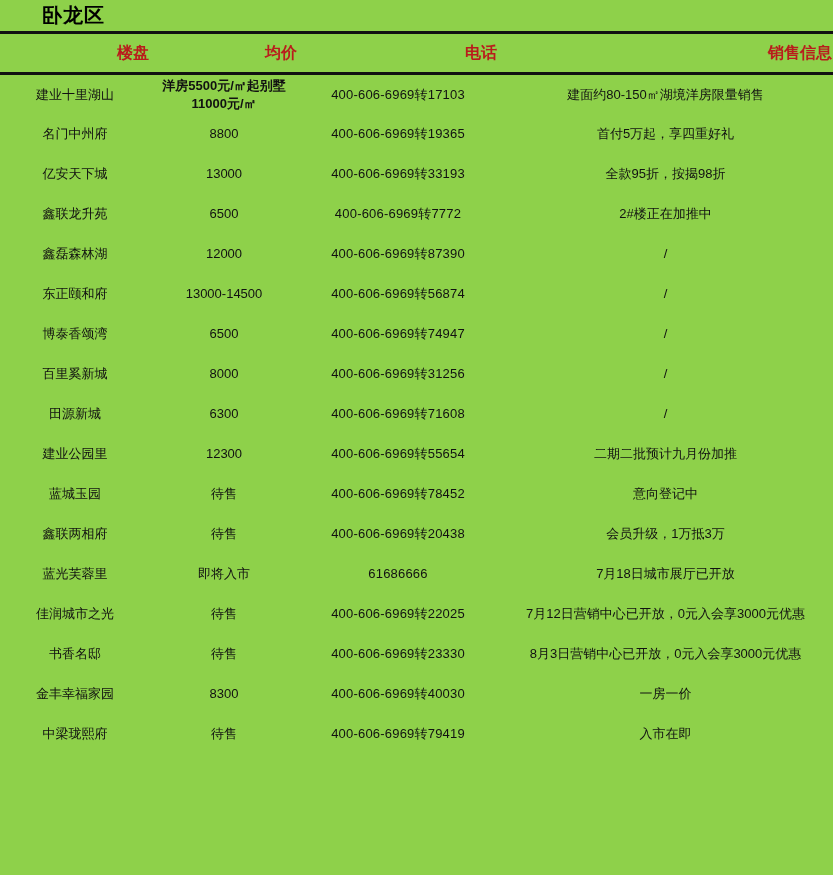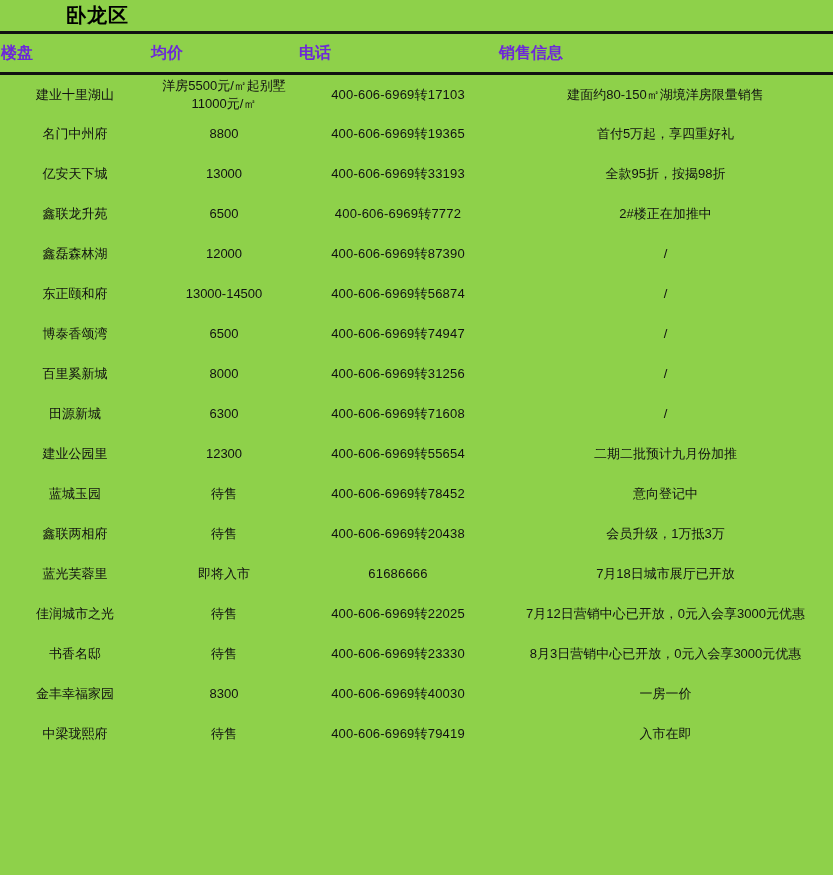--- a/index.html
+++ b/index.html
@@ -18,42 +18,42 @@
     width: 833px;
     height: 875px;
     box-sizing: border-box;
     background: #8ed14a;
     position: relative;
   }
   .title-bar {
     height: 34px;
     display: flex;
     align-items: center;
-    padding-left: 66px;
+    padding-left: 42px;
     box-sizing: border-box;
     border-bottom: 3px solid #111;
   }
   .title-bar .title {
     font-size: 20px;
     font-weight: bold;
     letter-spacing: 1px;
     color: #000;
   }
   table.listing {
     width: 100%;
     border-collapse: collapse;
     table-layout: fixed;
   }
   table.listing th {
     font-size: 16px;
     font-weight: bold;
-    color: #6d28d9;
+    color: #b91c1c;
     height: 36px;
     border-bottom: 3px solid #111;
-    text-align: left;
+    text-align: right;
     vertical-align: middle;
   }
   table.listing td {
     font-size: 13px;
     color: #111;
     text-align: center;
     vertical-align: middle;
     height: 40px;
     padding: 2px 4px;
     box-sizing: border-box;
@@ -61,21 +61,21 @@
   }
   col.c-name { width: 150px; }
   col.c-price { width: 148px; }
   col.c-phone { width: 200px; }
   col.c-info { width: 335px; }
 
   td.name { font-size: 13.5px; }
   td.price { font-size: 12.5px; }
   td.phone { font-size: 12.5px; letter-spacing: .2px; }
   td.info { font-size: 12.5px; }
-  .two-line { line-height: 1.4; }
+  .two-line { line-height: 1.4; font-weight: bold; }
 </style>
 </head>
 <body>
 
 <div class="page">
 
   <div class="title-bar">
     <span class="title">卧龙区</span>
   </div>
 

